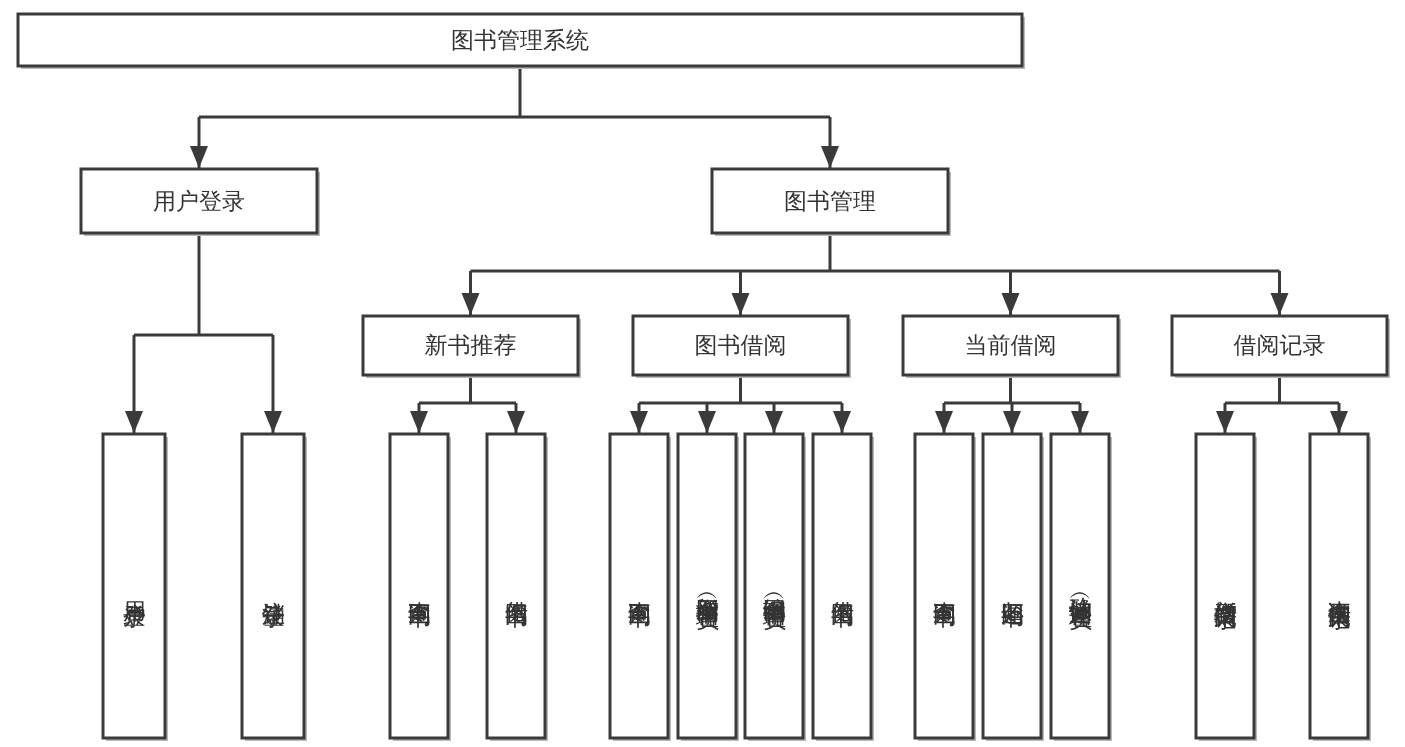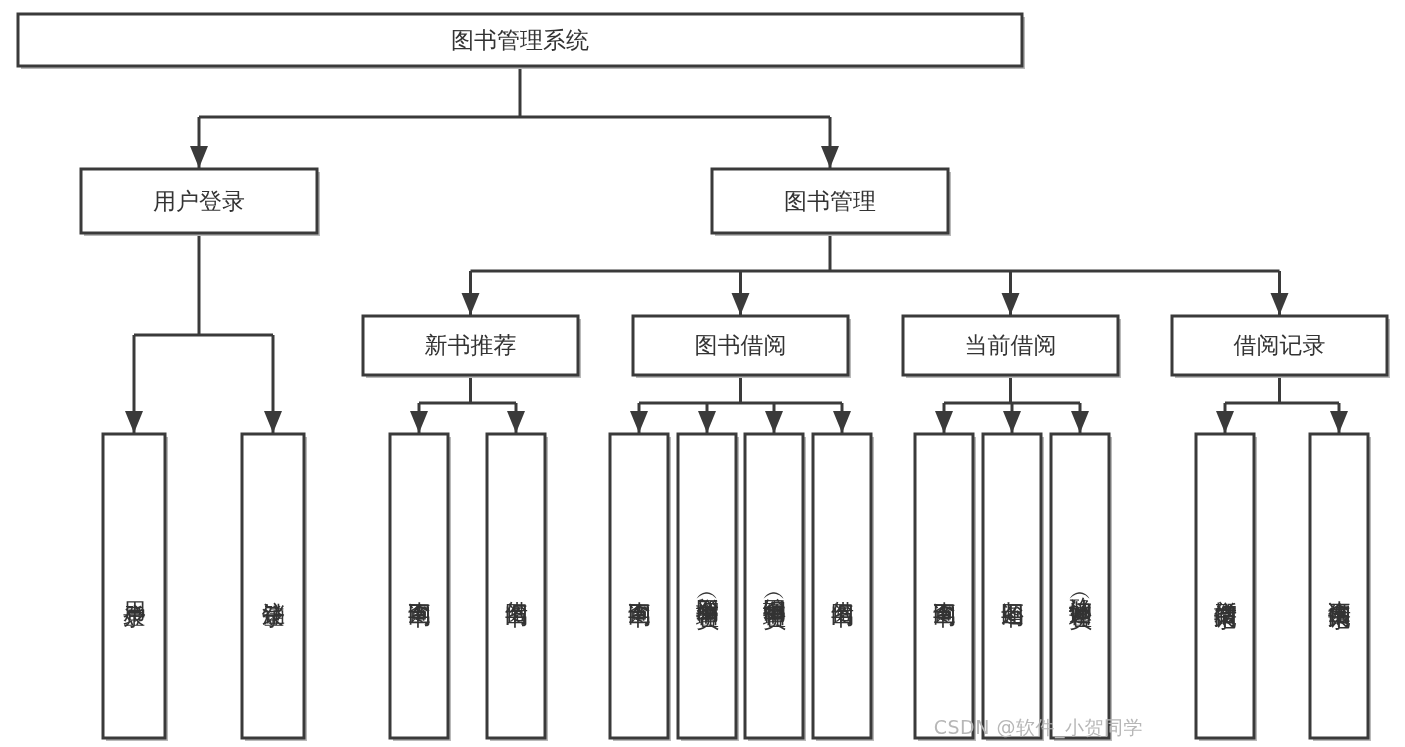--- a/index.html
+++ b/index.html
@@ -201,14 +201,13 @@
       <div class="vert-text-wrap" style="left: 678px; top: 434px; width: 58px; height: 304px;">新增图书（管理员）</div>
       <div class="vert-text-wrap" style="left: 745px; top: 434px; width: 58px; height: 304px;">编辑图书（管理员）</div>
       <div class="vert-text-wrap" style="left: 813px; top: 434px; width: 58px; height: 304px;">借阅图书</div>
       <div class="vert-text-wrap" style="left: 915px; top: 434px; width: 58px; height: 304px;">查询图书</div>
       <div class="vert-text-wrap" style="left: 983px; top: 434px; width: 58px; height: 304px;">归还图书</div>
       <div class="vert-text-wrap" style="left: 1051px; top: 434px; width: 58px; height: 304px;">确认归还（管理员）</div>
       <div class="vert-text-wrap" style="left: 1196px; top: 434px; width: 58px; height: 304px;">新增借阅记录</div>
       <div class="vert-text-wrap" style="left: 1310px; top: 434px; width: 58px; height: 304px;">查询借阅记录</div>
     </div>
 
-  <div class="watermark">CSDN @软件_小贺同学</div>
 </div>
 
 </body></html>

